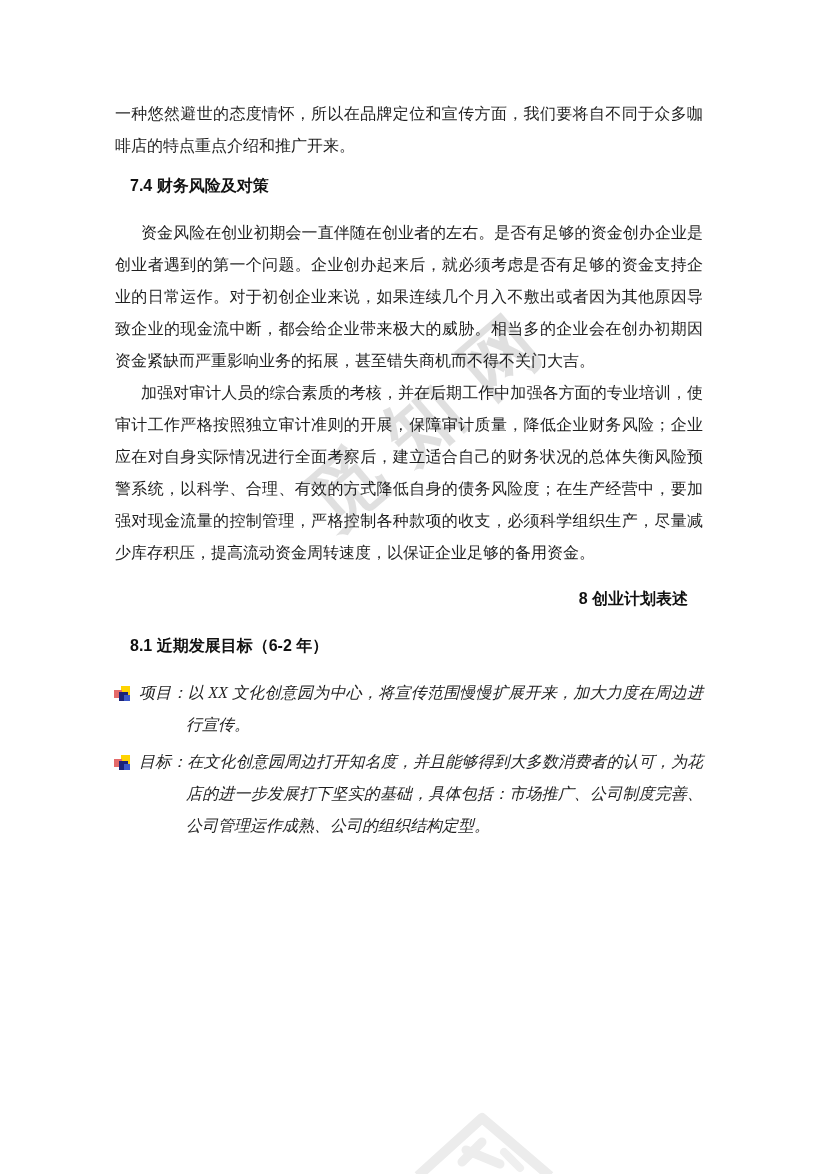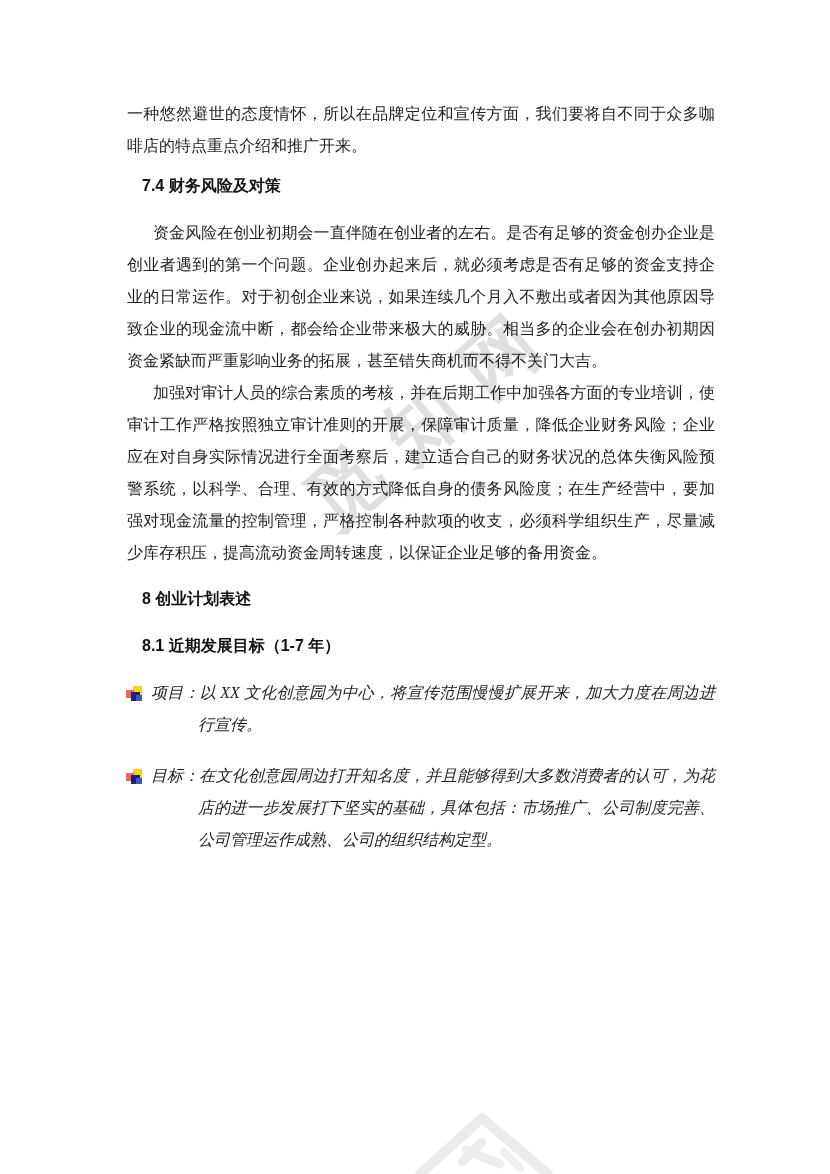--- a/index.html
+++ b/index.html
@@ -37,21 +37,21 @@
   }
   
   .watermark-logo {
     position: absolute;
     left: 408px;
     top: 1102px;
     pointer-events: none;
   }
   .content {
     position: absolute;
-    left: 127px;
+    left: 115px;
     top: 98px;
     width: 588px;
     font-size: 16px;
     line-height: 32px;
     text-align: justify;
     text-justify: inter-ideograph;
   }
   .content p {
     margin: 0;
     text-indent: 26px;
@@ -62,29 +62,29 @@
   .heading {
     font-family: "Liberation Sans", sans-serif;
     font-weight: 700;
     font-size: 16px;
     line-height: 32px;
     color: #111111;
     margin: 15px;
     text-align: left;
   }
   .heading.h74 { margin-top: 8px; }
-  .heading.h8  { margin-top: 14px; }
+  .heading.h8  { margin-top: 14px; text-align: right; }
   .heading.h81 { margin-top: 0; }
   .bullet-list { margin-top: 0; font-style: italic; }
   .bullet-item {
     position: relative;
     padding-left: 71px;
     text-indent: -47px;
   }
-  .bullet-item + .bullet-item { margin-top: 19px; }
+  .bullet-item + .bullet-item { margin-top: 5px; }
   
   .bullet-icon {
     position: absolute;
     left: -1px;
     top: 9px;
     width: 17px;
     height: 17px;
     text-indent: 0;
   }
   .bullet-icon i {
@@ -117,21 +117,21 @@
 
 
     <h3 class="heading h74">7.4 财务风险及对策</h3>
 
     <p>资金风险在创业初期会一直伴随在创业者的左右。是否有足够的资金创办企业是创业者遇到的第一个问题。企业创办起来后，就必须考虑是否有足够的资金支持企业的日常运作。对于初创企业来说，如果连续几个月入不敷出或者因为其他原因导致企业的现金流中断，都会给企业带来极大的威胁。相当多的企业会在创办初期因资金紧缺而严重影响业务的拓展，甚至错失商机而不得不关门大吉。</p>
 
     <p>加强对审计人员的综合素质的考核，并在后期工作中加强各方面的专业培训，使审计工作严格按照独立审计准则的开展，保障审计质量，降低企业财务风险；企业应在对自身实际情况进行全面考察后，建立适合自己的财务状况的总体失衡风险预警系统，以科学、合理、有效的方式降低自身的债务风险度；在生产经营中，要加强对现金流量的控制管理，严格控制各种款项的收支，必须科学组织生产，尽量减少库存积压，提高流动资金周转速度，以保证企业足够的备用资金。</p>
 
     <h2 class="heading h8">8 创业计划表述</h2>
 
-    <h3 class="heading h81">8.1 近期发展目标（1-7 年）</h3>
+    <h3 class="heading h81">8.1 近期发展目标（6-2 年）</h3>
 
     <div class="bullet-list">
 
       <div class="bullet-item">
         <span class="bullet-icon">
           <i class="sq-yellow"></i>
             <i class="sq-red"></i>
             <i class="sq-navy"></i>
             <i class="sq-blue"></i>
         </span><span>项目：</span><span>以 XX 文化创意园为中心，将宣传范围慢慢扩展开来，加大力度在周边进行宣传。</span>

